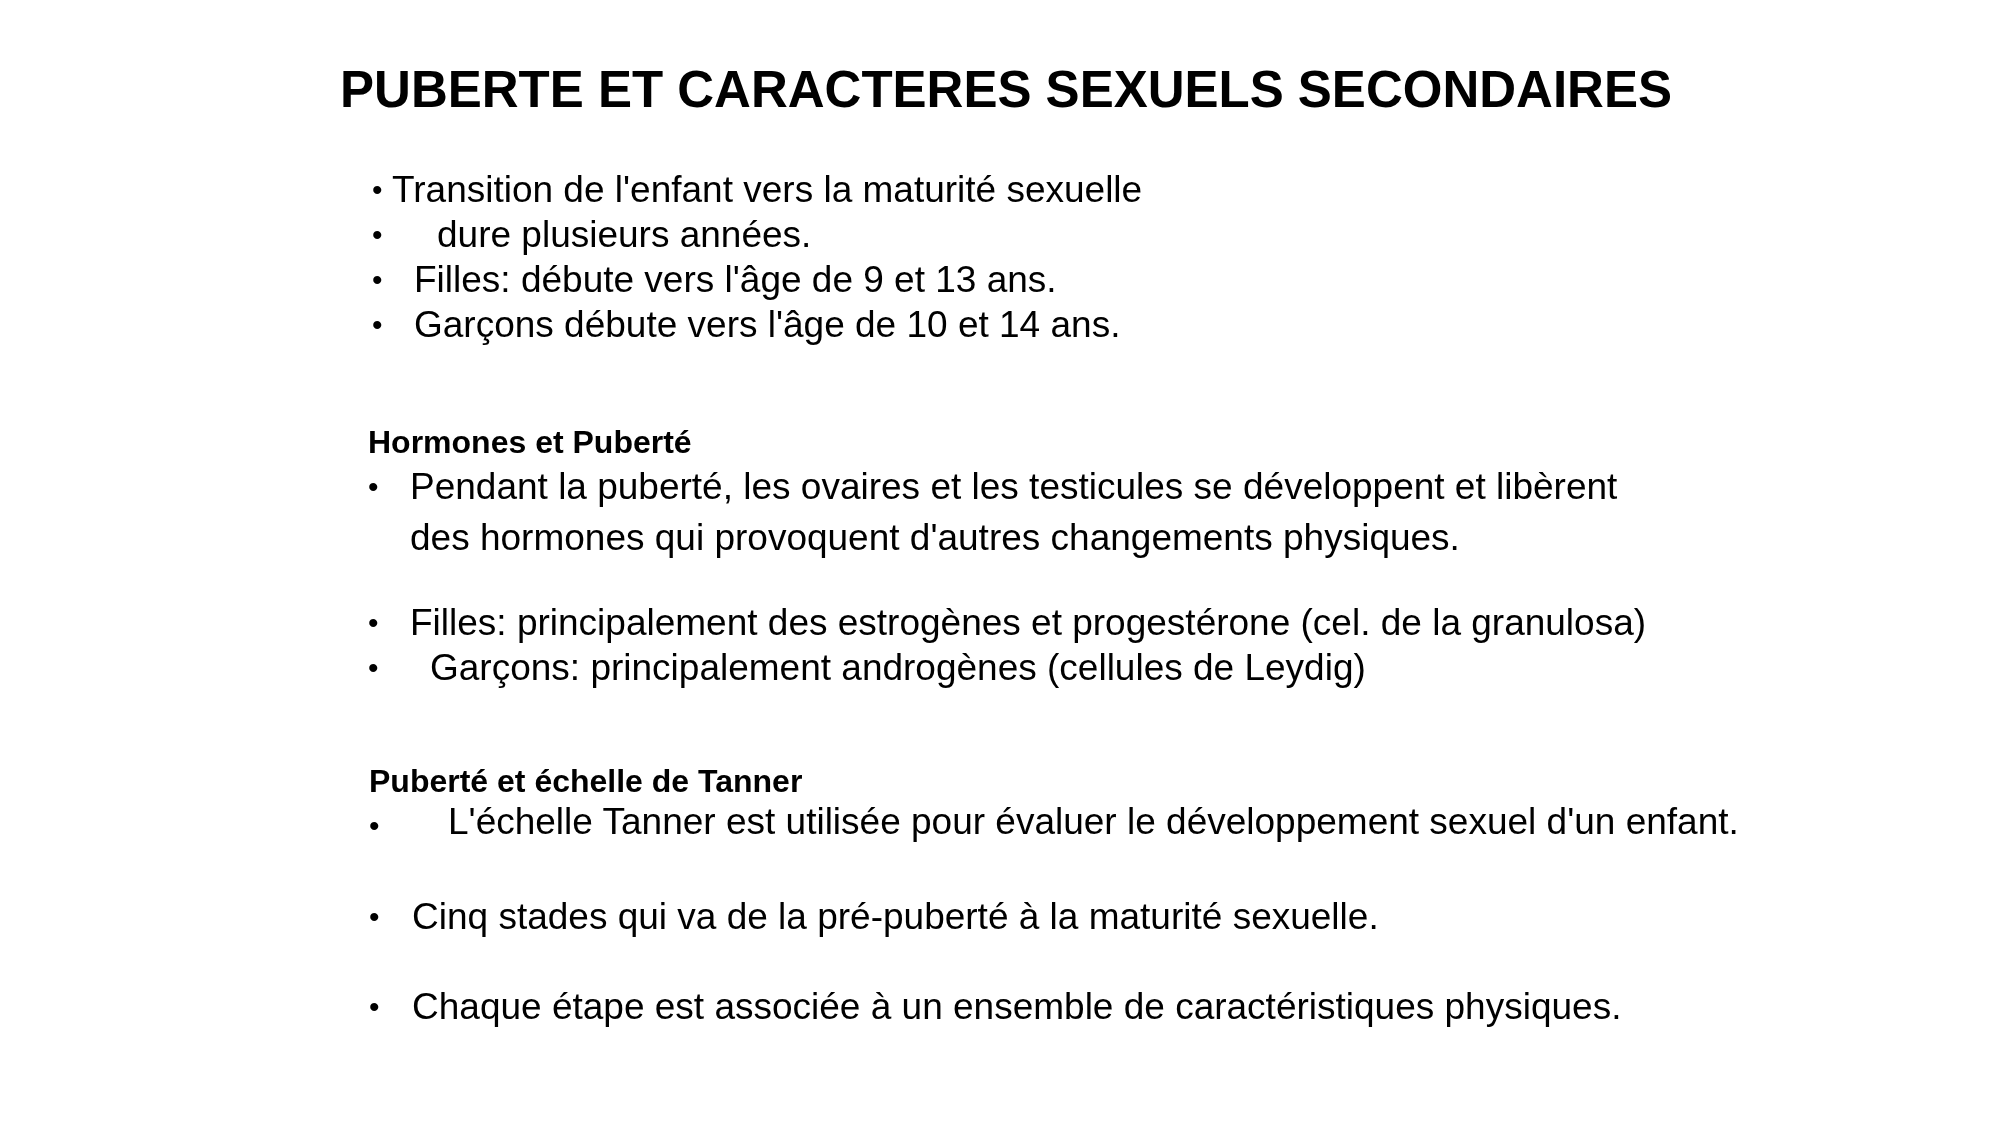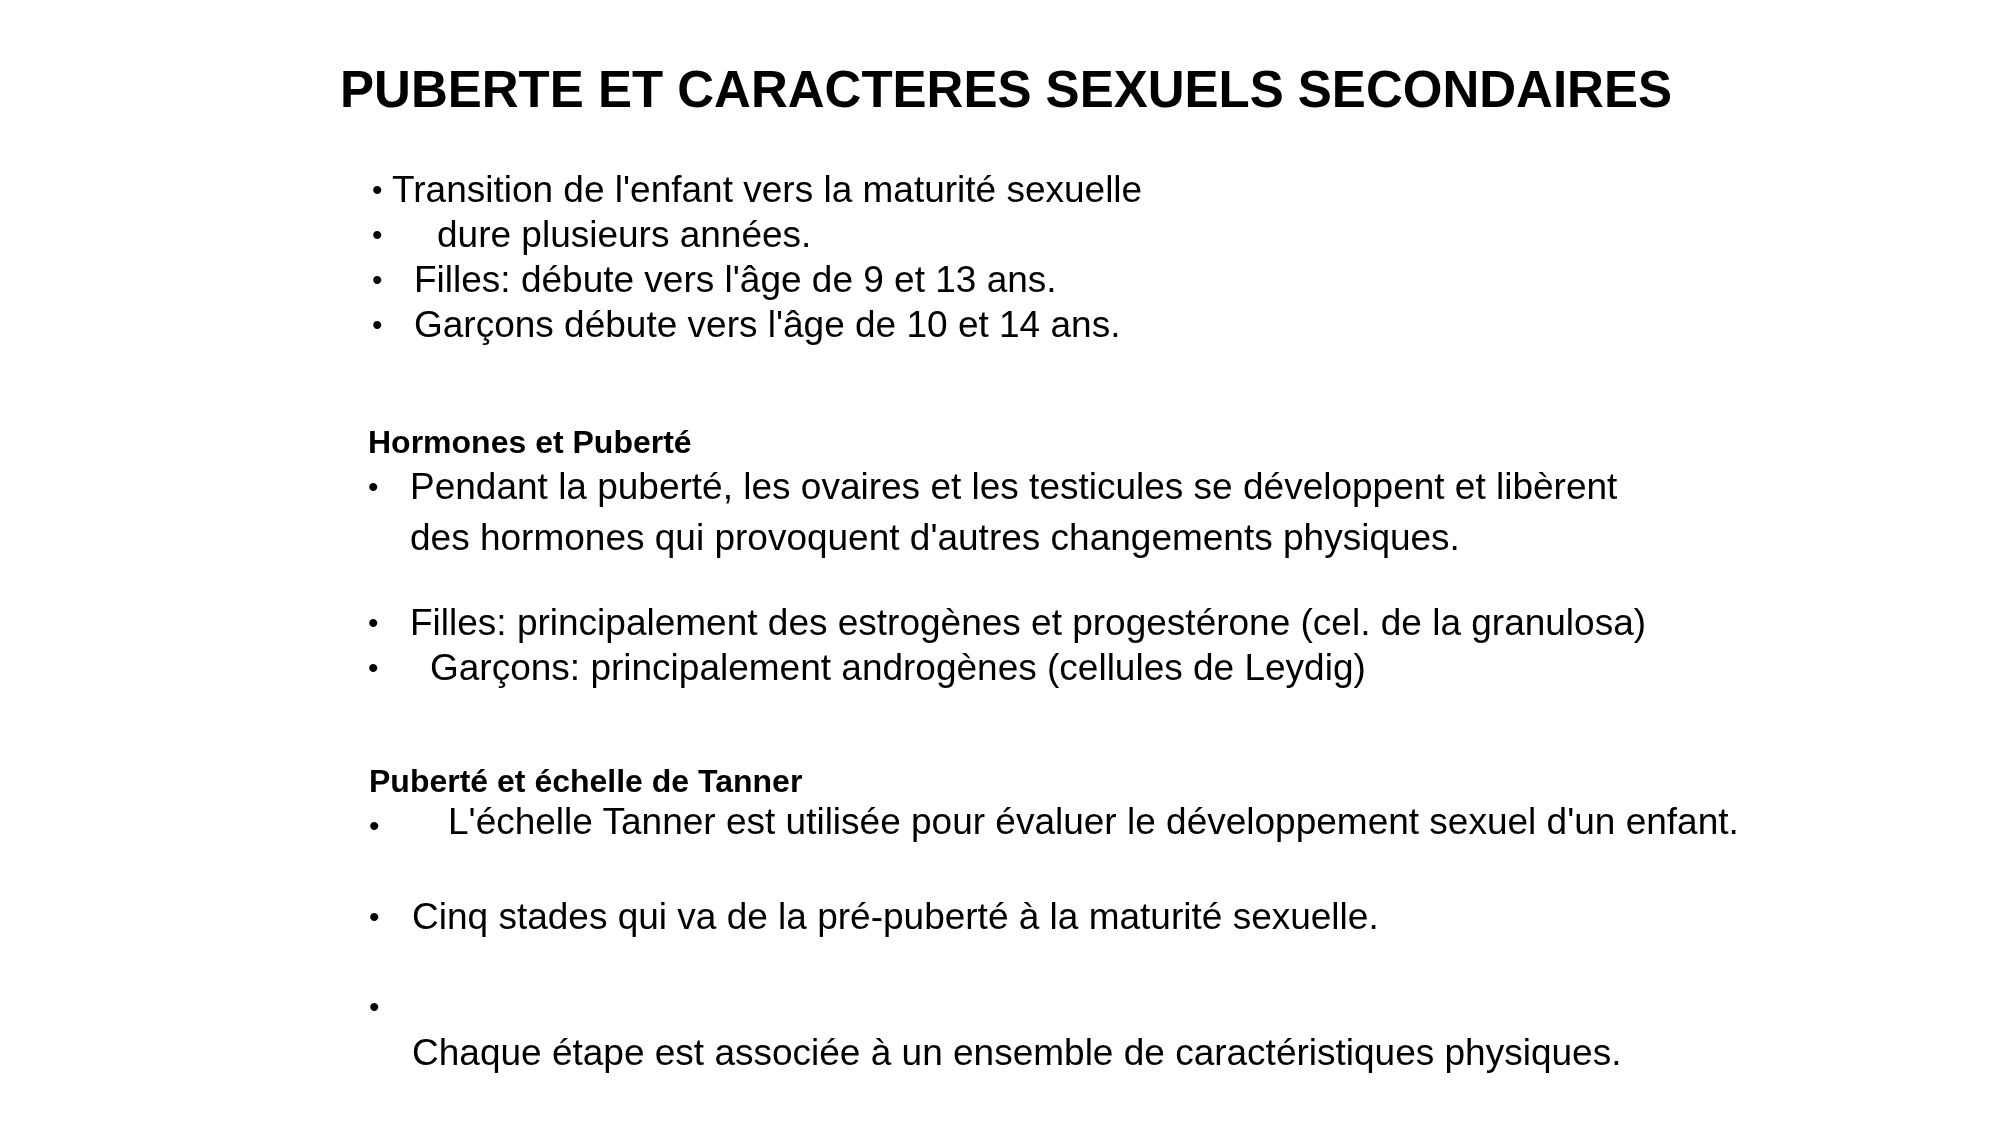--- a/index.html
+++ b/index.html
@@ -83,16 +83,16 @@
   <div>
     <span class="heading" style="left:369px; top:759px;text-align:right;">Puberté et échelle de Tanner</span>
 
     <span class="bullet" style="left:369px; top:804px;">•</span>
     <span class="line" style="left:412px; top:800px;margin-left:36px;">L'échelle Tanner est utilisée pour évaluer le développement sexuel d'un enfant.</span>
 
     <span class="bullet" style="left:369px; top:895px;">•</span>
     <span class="line" style="left:412px; top:895px;">Cinq stades qui va de la pré-puberté à la maturité sexuelle.</span>
 
     <span class="bullet" style="left:369px; top:985px;">•</span>
-    <span class="line" style="left:412px; top:985px;margin-top:46px;">Chaque étape est associée à un ensemble de caractéristiques physiques.</span>
+    <span class="line" style="left:412px; top:985px;">Chaque étape est associée à un ensemble de caractéristiques physiques.</span>
   </div>
 
 </div>
 
 </body></html>

